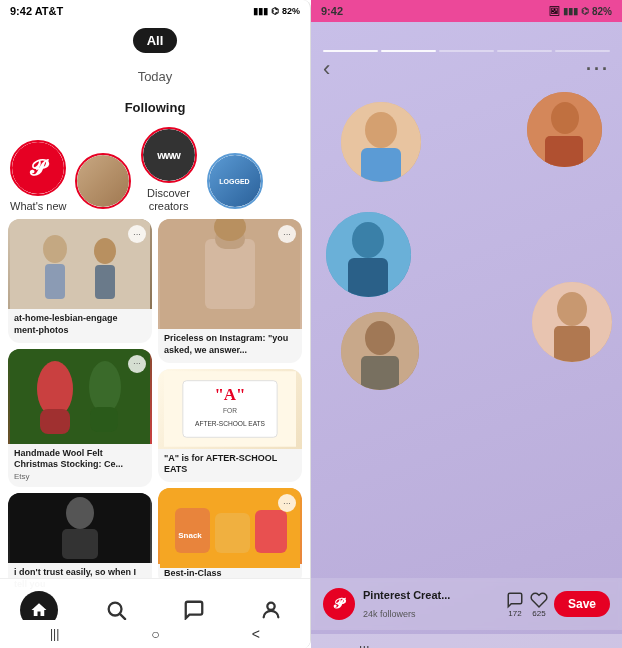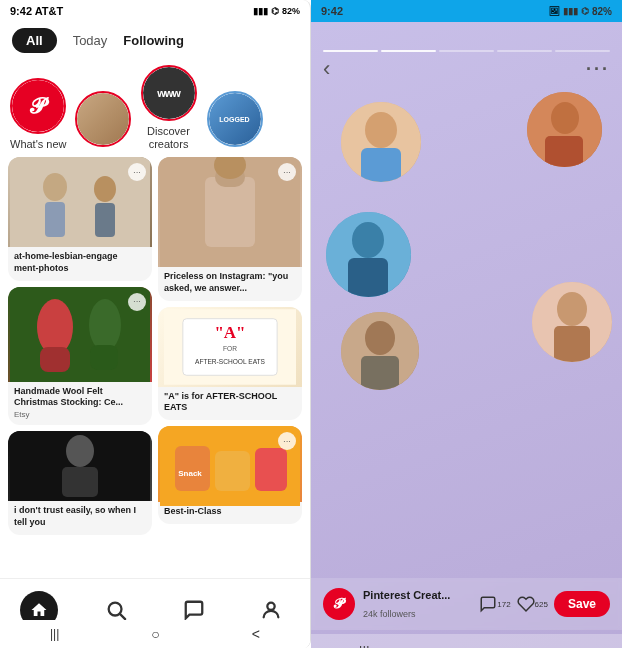--- a/index.html
+++ b/index.html
@@ -43,20 +43,21 @@
       align-items: center;
       gap: 3px;
       font-size: 9px;
     }
 
     .tabs-row {
       display: flex;
       align-items: center;
       padding: 6px 12px;
       gap: 16px;
+      flex-direction: column;
     }
 
     .tab-pill {
       background: #1a1a1a;
       color: #fff;
       border-radius: 20px;
       padding: 5px 14px;
       font-size: 13px;
       font-weight: 600;
     }
@@ -297,21 +298,21 @@
       justify-content: space-around;
       align-items: center;
       padding: 4px;
       font-size: 16px;
     }
 
     
     .phone-right {
       width: 311px;
       height: 648px;
-      background: #0ea5e9;
+      background: #ec4899;
       position: relative;
       overflow: hidden;
     }
 
     .status-bar-right {
       display: flex;
       justify-content: space-between;
       align-items: center;
       padding: 4px 10px;
       font-size: 10px;
@@ -484,21 +485,21 @@
     }
 
     .story-actions {
       display: flex;
       align-items: center;
       gap: 6px;
     }
 
     .story-action-item {
       display: flex;
-      flex-direction: row;
+      flex-direction: column;
       align-items: center;
     }
 
     .story-action-item .count {
       font-size: 8px;
       color: #333;
     }
 
     .save-btn {
       background: #e60023;

